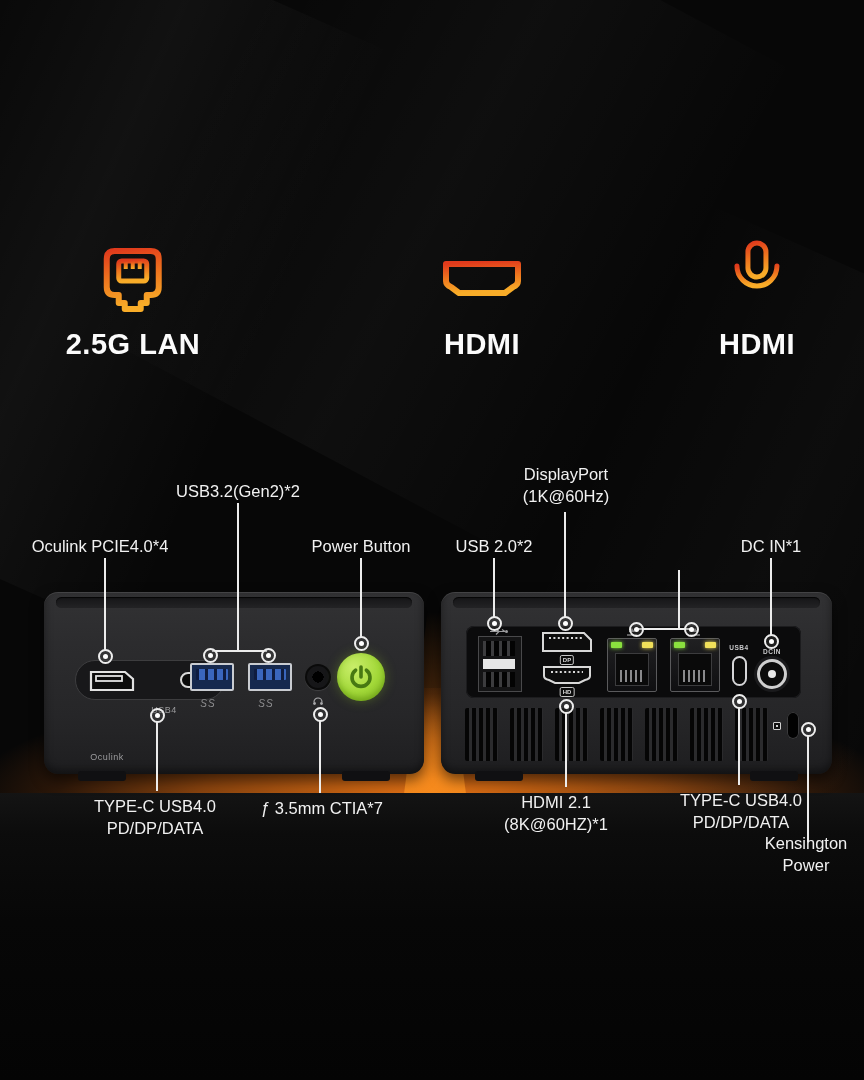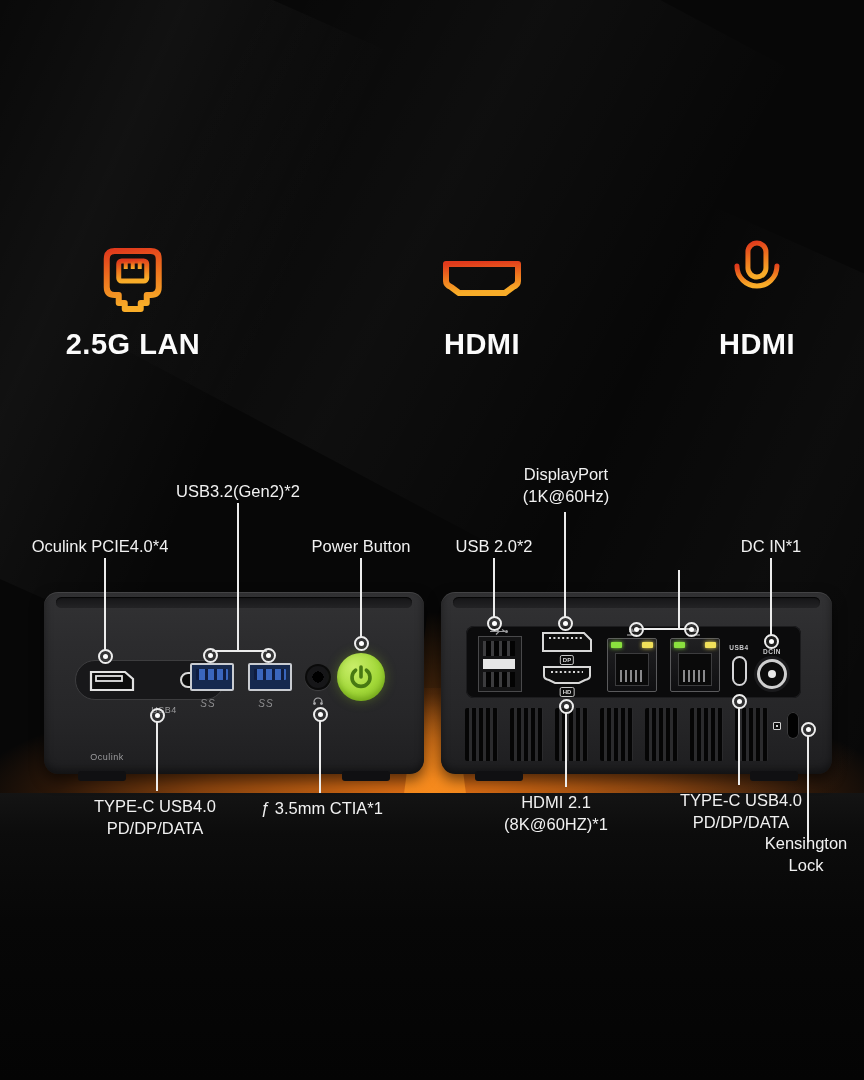--- a/index.html
+++ b/index.html
@@ -323,27 +323,27 @@
   <div class="cl-label" style="left:566px;top:464px;">
     <div>DisplayPort</div>
     <div>(1K@60Hz)</div>
   </div>
   <div class="cl-label" style="left:771px;top:536px;">DC IN*1</div>
 
   <div class="cl-label" style="left:155px;top:796px;">
     <div>TYPE-C USB4.0</div>
     <div>PD/DP/DATA</div>
   </div>
-  <div class="cl-label" style="left:322px;top:798px;">ƒ 3.5mm CTIA*1</div>
+  <div class="cl-label" style="left:322px;top:798px;">ƒ 3.5mm CTIA*7</div>
   <div class="cl-label" style="left:556px;top:792px;">
     <div>HDMI 2.1</div>
     <div>(8K@60HZ)*1</div>
   </div>
   <div class="cl-label" style="left:741px;top:790px;">
     <div>TYPE-C USB4.0</div>
     <div>PD/DP/DATA</div>
   </div>
   <div class="cl-label" style="left:806px;top:833px;">
     <div>Kensington</div>
-    <div>Lock</div>
+    <div>Power</div>
   </div>
 
 </div>
 
 </body></html>

